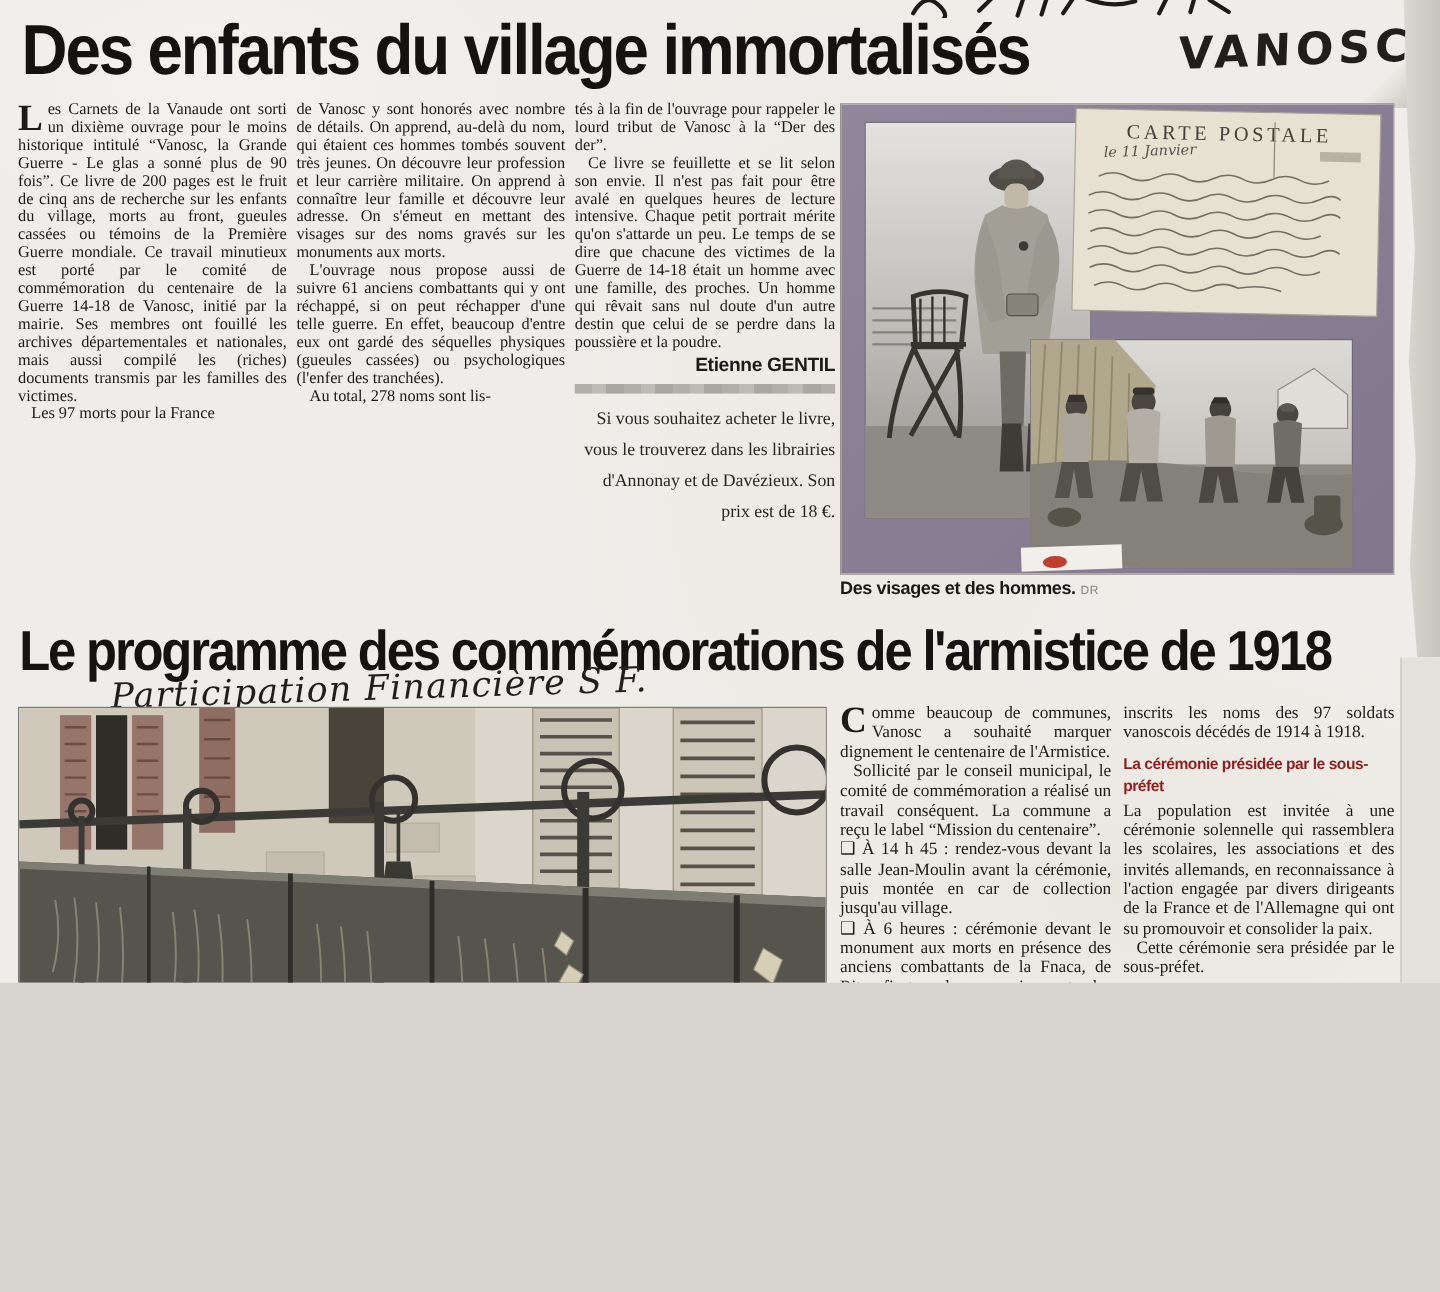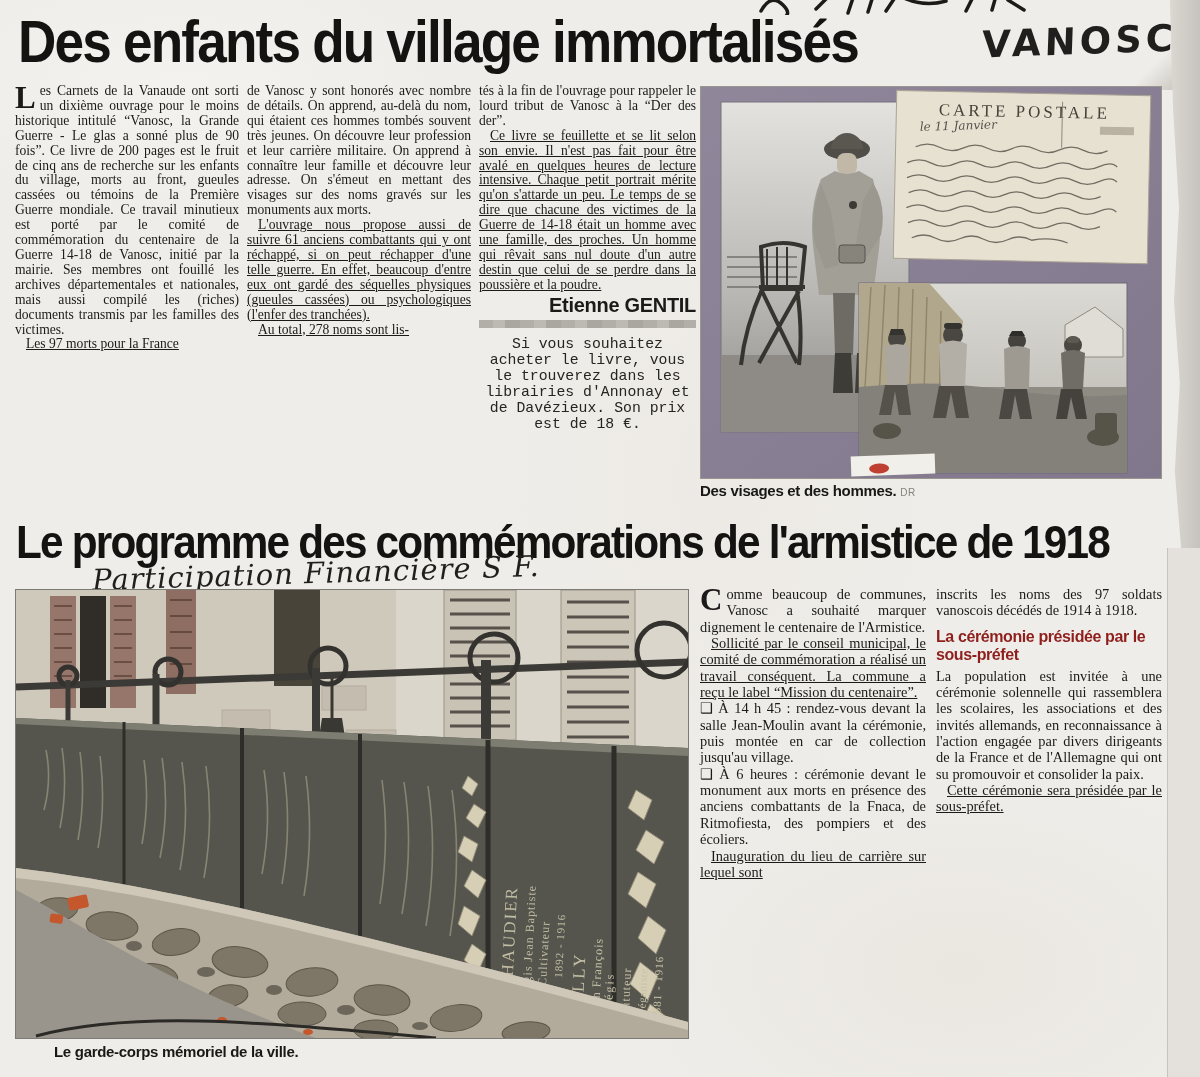--- a/index.html
+++ b/index.html
@@ -1,16 +1,16 @@
 <!DOCTYPE html>
 <html><head>
 <meta charset="utf-8">
 <style>
   html,body{margin:0;padding:0;background:#d8d5d0;}
-  .page{position:relative;width:1200px;height:1077px;overflow:hidden;
+  .page{position:relative;width:1200px;height:819px;overflow:hidden;
     background:#efede9;
     background-image:radial-gradient(ellipse 400px 200px at 15% 8%, #f4f2ee 0%, transparent 70%),
       radial-gradient(ellipse 500px 300px at 80% 90%, #eae7e1 0%, transparent 70%),
       radial-gradient(ellipse 300px 500px at 60% 45%, #edeae5 0%, transparent 80%);
     font-family:"Liberation Serif","DejaVu Serif",serif;color:#1b1a18;}
   
   .tear-top{position:absolute;left:1158px;top:0;width:42px;height:548px;
     background:linear-gradient(90deg,#efede9 0,#d9d6d0 35%,#c6c3be 100%);
     clip-path:polygon(28% 0,100% 0,100% 100%,55% 100%,40% 86%,52% 70%,38% 55%,50% 38%,36% 20%);}
   .tear-bottom{position:absolute;left:1167px;top:548px;width:33px;height:529px;
@@ -27,37 +27,37 @@
   .hand{position:absolute;color:#201f1d;}
   .hand-vanosc{left:982px;top:20px;font-family:"DejaVu Sans",sans-serif;font-weight:bold;
     font-size:37px;letter-spacing:4px;transform:rotate(-2deg) skewX(-4deg);}
   .hand-program{left:92px;top:556px;font-family:"DejaVu Serif",serif;font-style:italic;
     font-size:29px;letter-spacing:1px;transform:rotate(-1.8deg);white-space:nowrap;}
 
   .col{position:absolute;text-align:justify;}
   .a1{font-size:13.6px;line-height:14.9px;}
   .a2{font-size:14.4px;line-height:16.35px;}
   .col p{margin:0;}
-  .col p.ind{text-indent:11px;text-decoration:underline;}
+  .col p.ind{text-indent:11px;}
   .dropcap{float:left;font-weight:bold;font-size:31px;line-height:26px;padding:1px 4px 0 0;}
   .c1{left:15px;top:84px;width:224px;height:428px;}
   .c2{left:247px;top:84px;width:224px;height:428px;}
   .c3{left:479px;top:84px;width:217px;height:430px;}
   .c4{left:700px;top:586px;width:226px;height:490px;}
   .c5{left:936px;top:586px;width:226px;height:490px;}
 
   .author{font-family:"Liberation Sans","DejaVu Sans",sans-serif;font-weight:bold;
-    font-size:20px;text-align:right;margin-top:5px !important;letter-spacing:-.3px;}
+    font-size:16px;text-align:right;margin-top:5px !important;letter-spacing:-.3px;}
   .divider{height:8px;margin:7px 0 8px 0;
     background:repeating-linear-gradient(90deg,#b2aea8 0 14px,#bdb9b3 14px 26px,#aaa6a0 26px 41px);}
-  .note{font-family:Liberation Mono, monospace;font-size:14.8px;
-    line-height:16px;text-align:center;color:#26251f;}
+  .note{font-family:Liberation Serif, serif;font-size:14.8px;
+    line-height:26px;text-align:right;color:#26251f;}
 
   .subhead{font-family:"Liberation Sans","DejaVu Sans",sans-serif;font-weight:bold;
-    font-size:16px;line-height:18.5px;margin:9px 0 3px 0 !important;letter-spacing:-.4px;
+    font-size:13px;line-height:18.5px;margin:9px 0 3px 0 !important;letter-spacing:-.4px;
     text-align:left;}
 
   .photo{position:absolute;}
   .photo svg{display:block;}
   .ph1{left:700px;top:86px;width:460px;height:391px;border:1px solid #9a958f;}
   .ph2{left:15px;top:589px;width:672px;height:448px;border:1px solid #7d7974;}
   .caption{position:absolute;font-family:"Liberation Sans","DejaVu Sans",sans-serif;
     font-weight:bold;font-size:15px;color:#191816;letter-spacing:-.3px;}
   .cap1{left:700px;top:482px;}
   .cap2{left:18px;top:1043px;margin-left:36px;}

